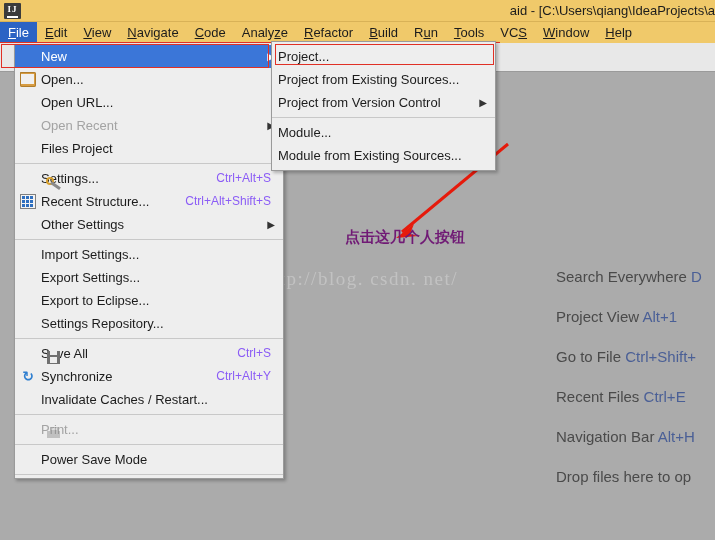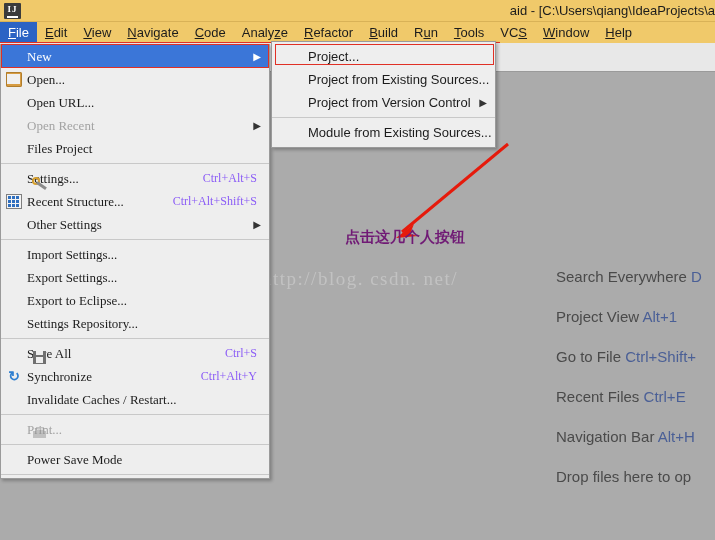--- a/index.html
+++ b/index.html
@@ -82,27 +82,26 @@
     position:absolute;left:556px;top:268px;width:160px;
   }
   .hint{
     font-size:15px;color:#4a4a4a;white-space:nowrap;
     margin-bottom:23px;overflow:hidden;
   }
   .hint .key{color:#4a5f96;}
 
   
   #file-menu{
-    position:absolute;left:0;top:44px;width:270px;
+    position:absolute;left:14px;top:44px;width:270px;
     background:#eeeeee;
     border:1px solid #9a9a9a;border-top:none;
     box-shadow:2px 2px 3px rgba(0,0,0,.25);
     box-sizing:border-box;
     padding:1px 0 0 0;
-    font-family:Liberation Serif, serif;
   }
   .mrow{
     position:relative;height:23px;line-height:23px;
     font-size:13px;color:#1c1c1c;white-space:nowrap;cursor:default;
     padding-left:26px;
   }
   .mrow.highlight{background:#3b76d8;color:#ffffff;}
   .mrow.disabled{color:#a3a3a3;}
   .mrow .accel{
     position:absolute;right:12px;top:0;font-size:12px;color:#8b5cf6;
@@ -154,21 +153,21 @@
     border:1px solid #e03025;box-sizing:border-box;pointer-events:none;
   }
 
   
   #new-submenu{
     position:absolute;left:271px;top:41px;width:225px;
     background:#eeeeee;border:1px solid #9a9a9a;
     box-shadow:2px 2px 3px rgba(0,0,0,.25);
     box-sizing:border-box;padding:3px 0;
   }
-  #new-submenu .mrow{padding-left:36px;}
+  #new-submenu .mrow{padding-left:6px;}
   #project-box{
     position:absolute;left:275px;top:44px;width:219px;height:21px;
     border:1px solid #e03025;box-sizing:border-box;pointer-events:none;
   }
 
   
   #arrow-svg{
     position:absolute;left:380px;top:140px;width:140px;height:110px;
     pointer-events:none;
   }
@@ -250,15 +249,16 @@
     <div class="mrow"><span>Power Save Mode</span></div>
     <div class="msep"></div>
   </div>
 <div id="new-box"></div>
 
 <div id="new-submenu">
     <div class="mrow"><span>Project...</span></div>
     <div class="mrow"><span>Project from Existing Sources...</span></div>
     <div class="mrow"><span>Project from Version Control</span><span class="arrow">▶</span></div>
     <div class="msep"></div>
+    <div class="mrow"><span>Module...</span></div>
     <div class="mrow"><span>Module from Existing Sources...</span></div>
   </div>
 <div id="project-box"></div>
 
 </body></html>

